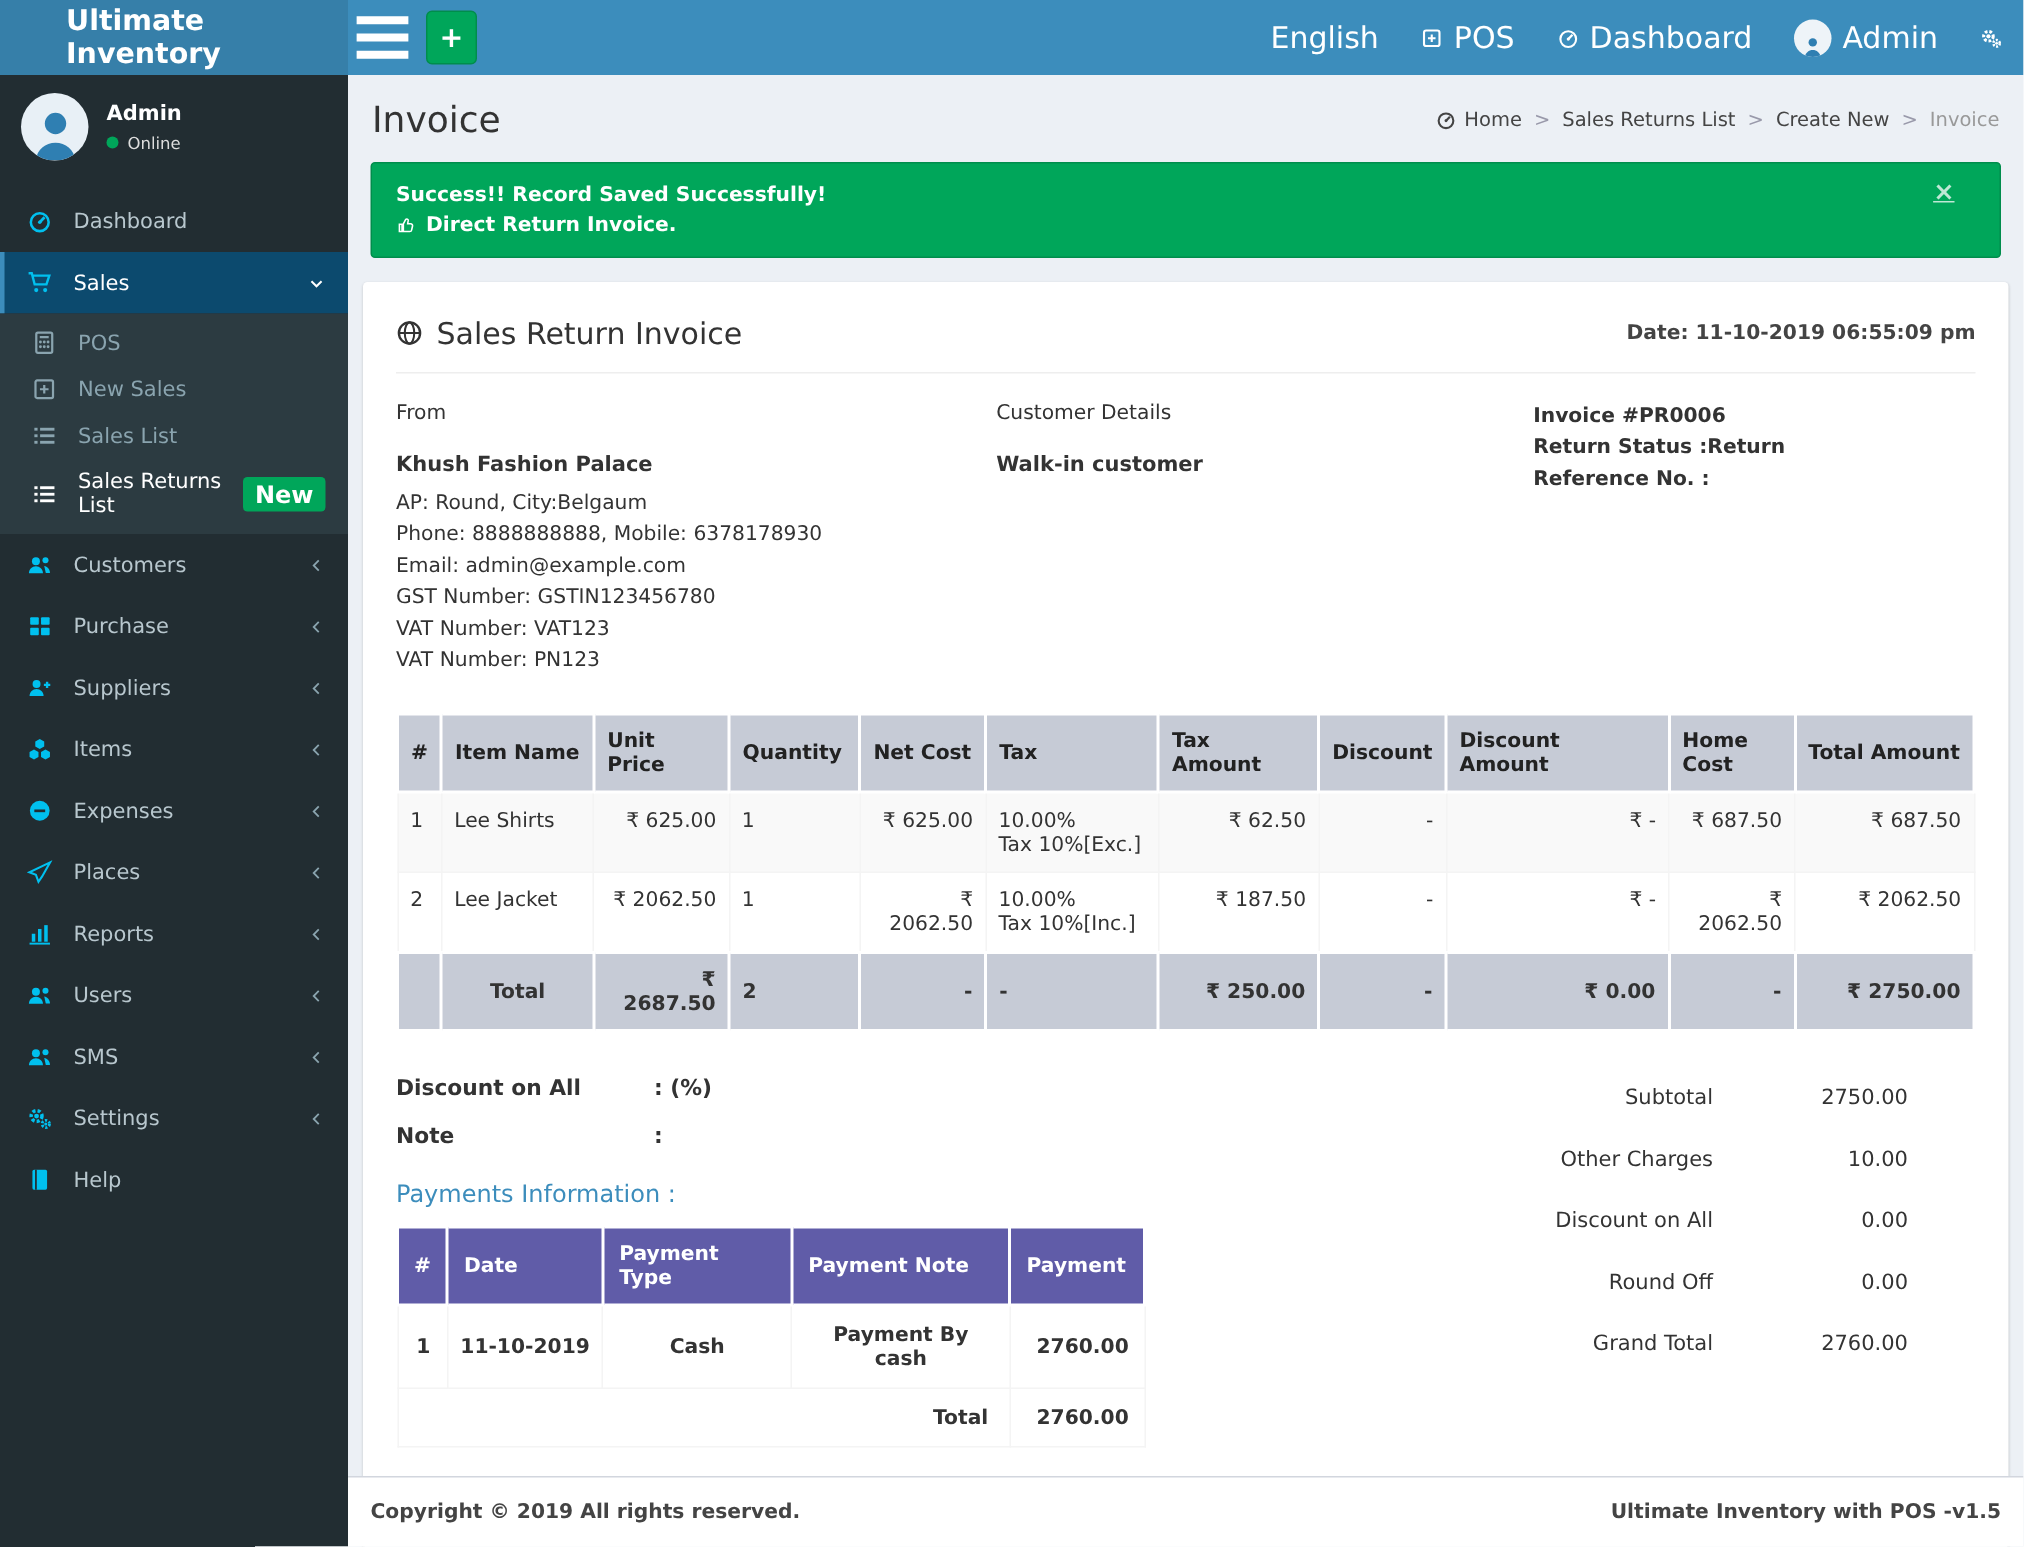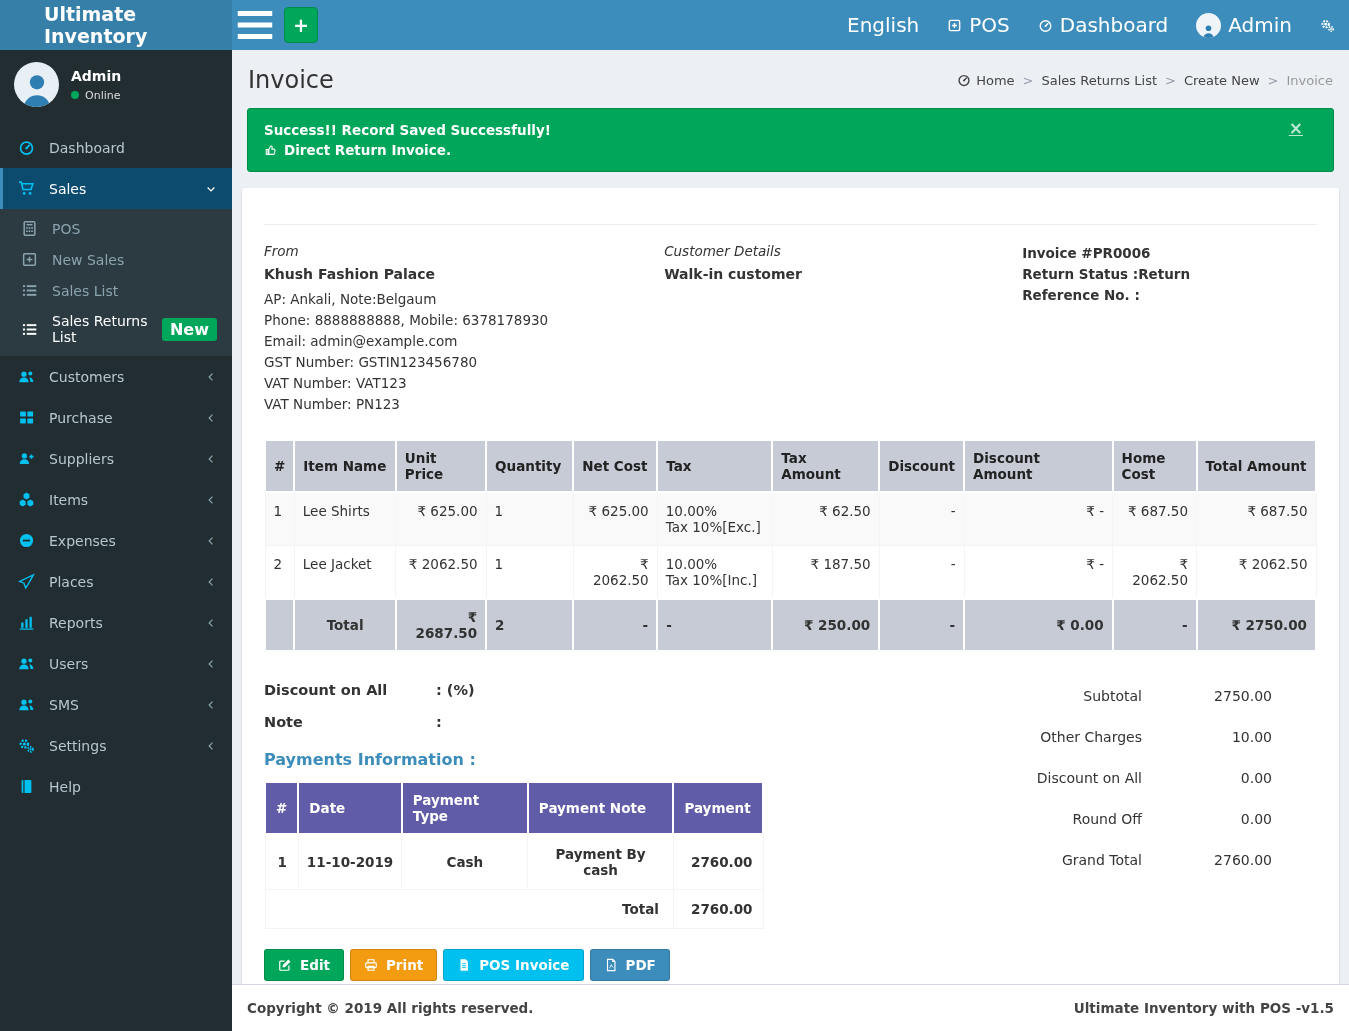--- a/index.html
+++ b/index.html
@@ -57,42 +57,42 @@
   .alert-close { position:absolute; right:30px; top:9px; font-size:17px; opacity:.75; cursor:pointer; text-decoration:underline; }
   
   .card { background:#fff; margin:0 10px 16px; border-radius:3px; box-shadow:0 1px 2px rgba(0,0,0,.18); padding:22px; }
   .card-head { display:flex; justify-content:space-between; align-items:center; }
   .inv-title { font-size:20px; color:#333; display:flex; align-items:center; gap:9px; }
   .inv-title svg { width:18px; height:18px; }
   .inv-date { font-size:13.5px; font-weight:bold; color:#444; }
   .rule { border:0; border-top:1px solid #eee; margin:14px 0 18px; }
   .info-row { display:flex; }
   .info-col1 { width:38%; } .info-col2 { width:34%; } .info-col3 { width:28%; }
-  .info-label { font-style:italic; margin-bottom:7px; }
+  .info-label { margin-bottom:19px; }
   .info-name { font-weight:bold; font-size:14px; margin-bottom:7px; }
   .info-line { line-height:21px; }
   .meta-line { font-weight:bold; line-height:21px; }
   
   table { border-collapse:collapse; }
   .items-table { width:100%; margin-top:24px; font-size:13.5px; }
   .items-table th { background:#c6cbd6; color:#222; font-weight:bold; text-align:left; padding:9px 8px; border:2px solid #fff; }
   .items-table tbody td { padding:10px 8px; border:1px solid #f4f4f4; vertical-align:top; }
   .items-table tbody tr:nth-child(odd) { background:#f9f9f9; }
   .items-table tfoot td { background:#c6cbd6; font-weight:bold; padding:9px 8px; border:2px solid #fff; }
   .items-table td:nth-child(3), .items-table td:nth-child(5), .items-table td:nth-child(7),
   .items-table td:nth-child(8), .items-table td:nth-child(9), .items-table td:nth-child(10),
   .items-table td:nth-child(11) { text-align:right; }
   .items-table tfoot td:nth-child(2) { text-align:center; }
   .preline { white-space:pre-line; }
   
   .bottom-row { display:flex; margin-top:26px; }
   .bottom-left { flex:1; }
   .kv { display:flex; font-weight:bold; font-size:14.5px; margin:4px 0 16px; }
   .kv .k { width:172px; }
-  .payments-title { color:#3c8dbc; font-size:16px; font-weight:700; margin:20px 0 12px; }
+  .payments-title { color:#3c8dbc; font-size:16px; font-weight:400; margin:20px 0 12px; }
   .pay-table { width:500px; font-size:13.5px; }
   .pay-table th { background:#605ca8; color:#fff; font-weight:bold; text-align:left; padding:9px 10px; border:2px solid #fff; }
   .pay-table tbody td { font-weight:bold; padding:11px 8px; border:1px solid #f4f4f4; text-align:center; color:#333; }
   .pay-table tbody td:first-child { text-align:left; padding-left:12px; }
   .pay-table tbody td:last-child { text-align:right; padding-right:10px; }
   .pay-table .tot-label { text-align:right !important; padding-right:14px; }
   .bottom-right { width:345px; padding:10px 45px 0 0; }
   .srow { display:flex; margin-bottom:25px; font-weight:normal; font-size:14px; }
   .srow .slabel { flex:1; text-align:right; }
   .srow .sval { width:130px; text-align:right; }
@@ -451,27 +451,38 @@
     <div class="l2">
       <svg viewBox="0 0 16 16">
           <path d="M2.6 7.4h2V13h-2zM5.6 13h4.9c.7 0 1.3-.5 1.4-1.2l.7-3c.2-.9-.5-1.8-1.4-1.8H8.9l.4-2.3c.1-.7-.4-1.3-1.1-1.3-.3 0-.6.1-.8.4L5.6 7.2z" fill="none" stroke="currentColor" stroke-width="1.2"></path>
         </svg>
       <span>Direct Return Invoice.</span>
     </div>
     <a class="alert-close">×</a>
   </div>
 
   <section class="card">
+    <div class="card-head">
+      <div class="inv-title">
+        <svg viewBox="0 0 16 16">
+            <circle cx="8" cy="8" r="6.3" fill="none" stroke="currentColor" stroke-width="1.4"></circle>
+            <ellipse cx="8" cy="8" rx="2.8" ry="6.3" fill="none" stroke="currentColor" stroke-width="1.2"></ellipse>
+            <path d="M1.7 8h12.6" stroke="currentColor" stroke-width="1.2"></path>
+          </svg>
+        <span>Sales Return Invoice</span>
+      </div>
+      <div class="inv-date">Date: 11-10-2019 06:55:09 pm</div>
+    </div>
     <hr class="rule">
 
     <div class="info-row">
       <div class="info-col1">
         <div class="info-label">From</div>
         <div class="info-name">Khush Fashion Palace</div>
-        <div class="info-line">AP: Ankali, Note:Belgaum</div>
+        <div class="info-line">AP: Round, City:Belgaum</div>
         <div class="info-line">Phone: 8888888888, Mobile: 6378178930</div>
         <div class="info-line">Email: admin@example.com</div>
         <div class="info-line">GST Number: GSTIN123456780</div>
         <div class="info-line">VAT Number: VAT123</div>
         <div class="info-line">VAT Number: PN123</div>
       </div>
       <div class="info-col2">
         <div class="info-label">Customer Details</div>
         <div class="info-name">Walk-in customer</div>
       </div>

